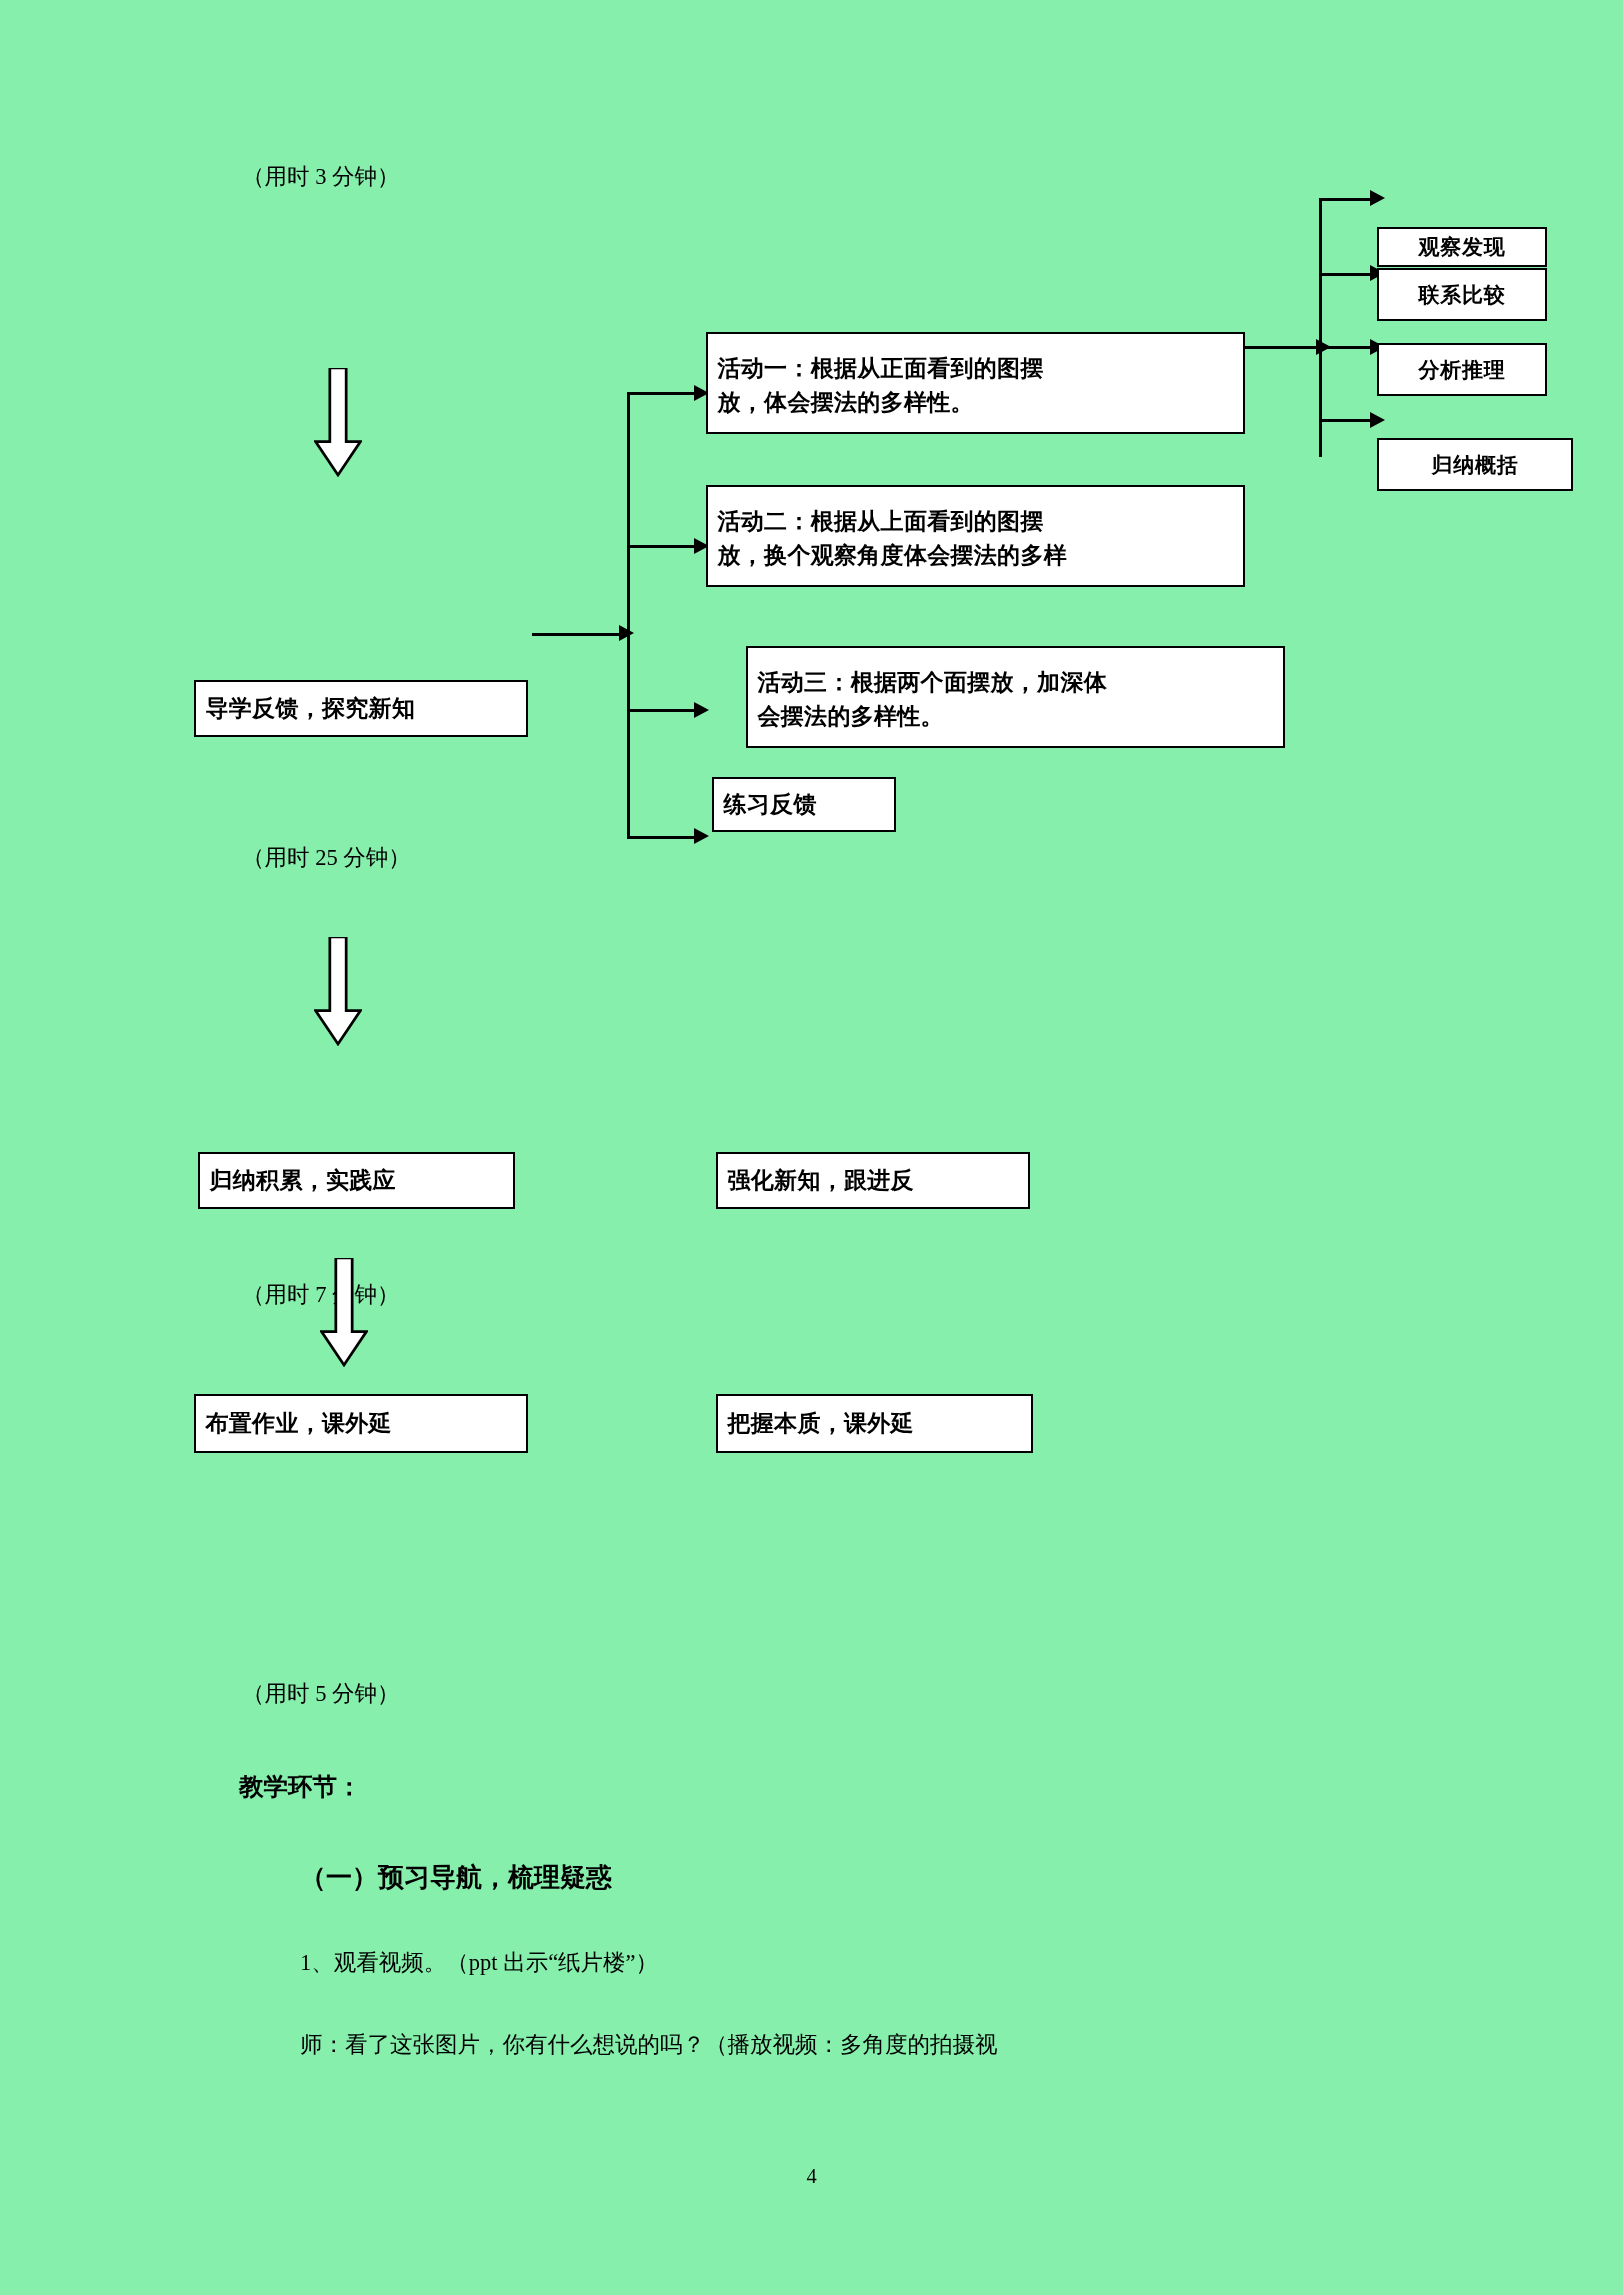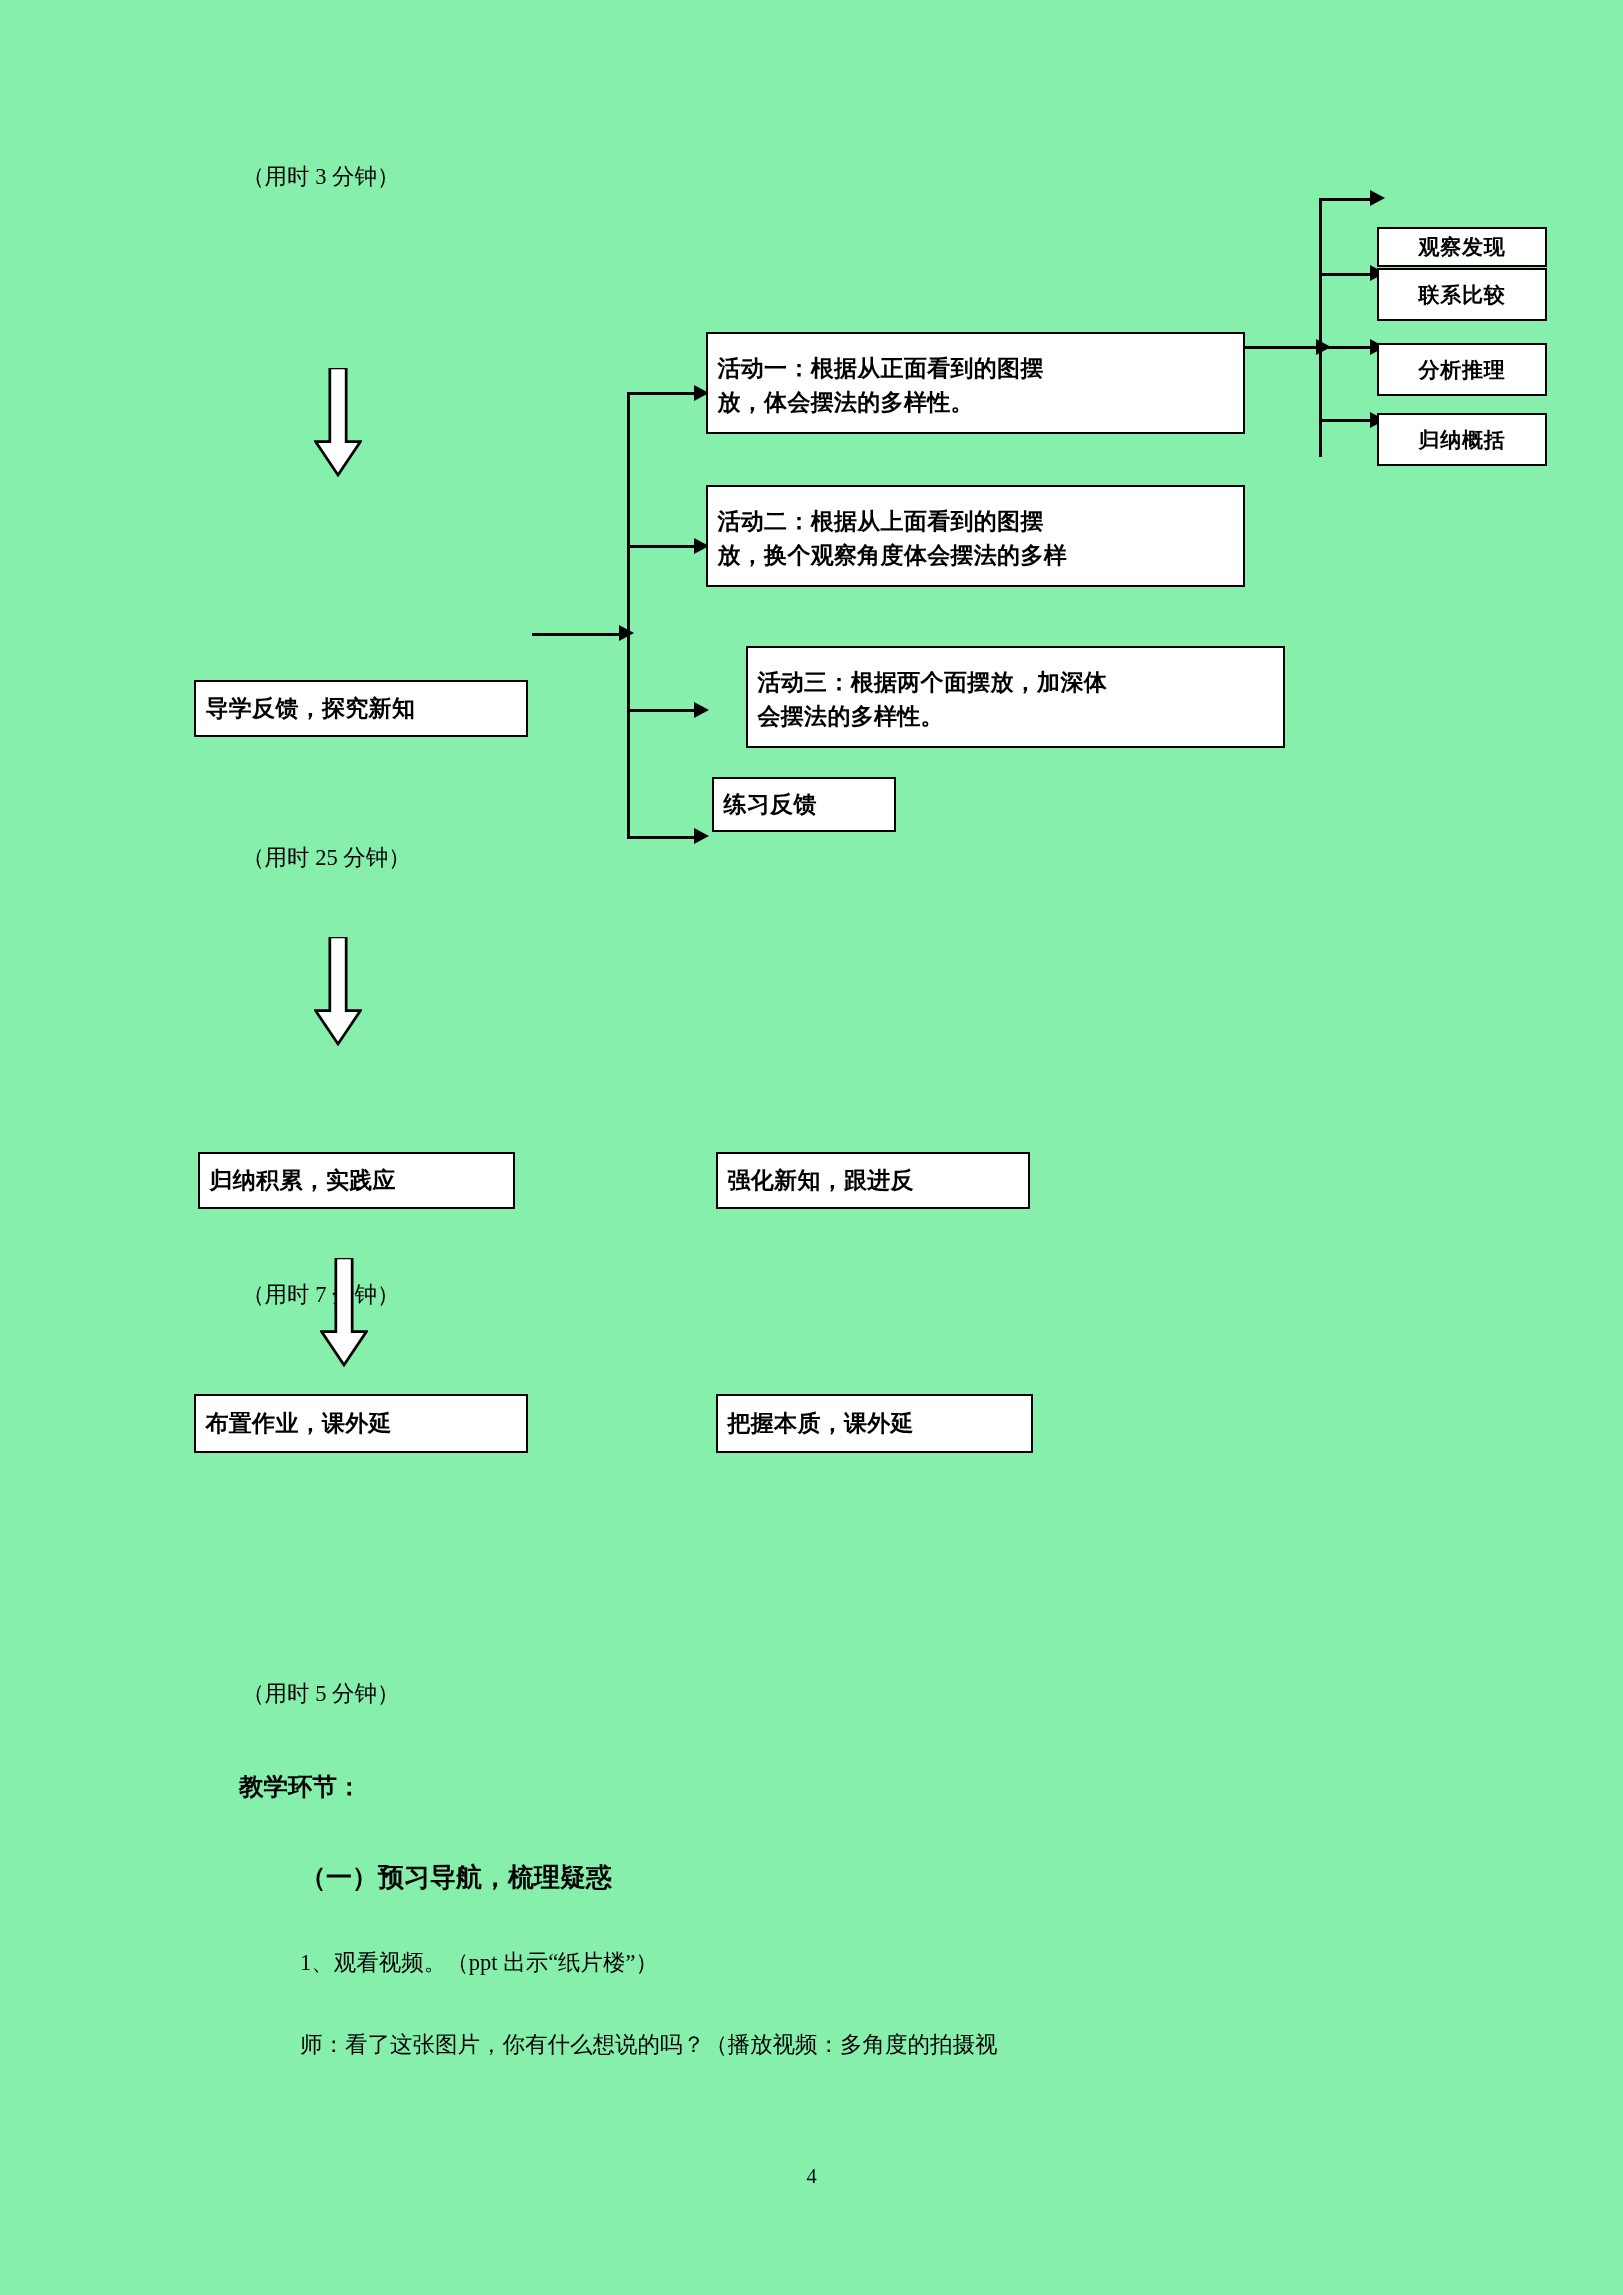--- a/index.html
+++ b/index.html
@@ -161,21 +161,21 @@
 
   <div class="small-node" style="left:1377px; top:187px; width:170px; height:40px;margin-top:40px;">
     <span class="txt">观察发现</span>
   </div>
   <div class="small-node" style="left:1377px; top:268px; width:170px; height:53px;">
     <span class="txt">联系比较</span>
   </div>
   <div class="small-node" style="left:1377px; top:343px; width:170px; height:53px;">
     <span class="txt">分析推理</span>
   </div>
-  <div class="small-node" style="left:1377px; top:413px; width:170px; height:53px;">
+  <div class="small-node" style="left:1377px; top:438px; width:196px; height:53px;">
     <span class="txt">归纳概括</span>
   </div>
 
   <div class="plain" style="left:242px; top:821px;margin-top:20px;">（用时 25 分钟）</div>
 
   <div class="bigarrow" style="left:314px; top:937px;">
     <svg width="48" height="109" viewBox="0 0 70 160">
       <polygon points="23,0 47,0 47,108 68,108 35,157 2,108 23,108" fill="#ffffff" stroke="#000000" stroke-width="4"></polygon>
     </svg>
   </div>

